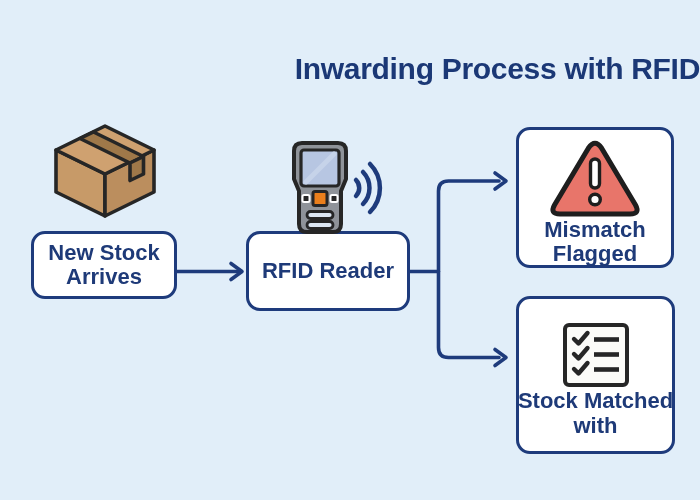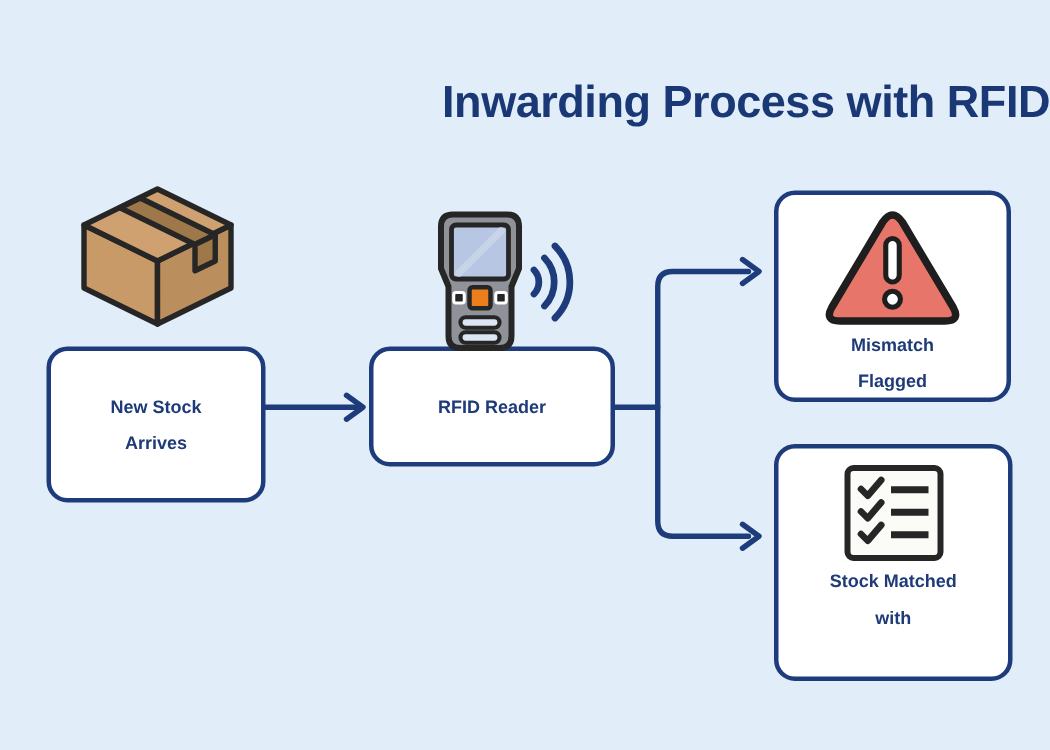--- a/index.html
+++ b/index.html
@@ -40,30 +40,30 @@
     box-sizing: border-box;
     background: #ffffff;
     border: 3px solid #1e3b7c;
     border-radius: 14px;
     display: flex;
     flex-direction: column;
     align-items: center;
     justify-content: center;
     color: #1e3a78;
     font-weight: 700;
-    font-size: 12px;
+    font-size: 22px;
     line-height: 24px;
     text-align: center;
     z-index: 2;
   }
   .node .line { display: block; white-space: nowrap; }
-  .node-new-stock   { left: 31px;  top: 231px; width: 146px; height: 104px; }
+  .node-new-stock   { left: 31px;  top: 231px; width: 146px; height: 68px; }
   .node-rfid-reader { left: 246px; top: 231px; width: 164px; height: 80px; }
   .node-mismatch    { left: 516px; top: 127px; width: 158px; height: 141px; justify-content: flex-start; padding-top: 8px; }
-  .node-stock-match { left: 516px; top: 296px; width: 159px; height: 158px; justify-content: flex-start; padding-top: 10px; line-height: 25px; }
+  .node-stock-match { left: 516px; top: 296px; width: 159px; height: 158px; justify-content: center; padding-top: 10px; line-height: 25px; }
   .node-icon { flex: 0 0 auto; }
   .icon-carton {
     position: absolute;
     left: 50px;
     top: 122px;
     z-index: 2;
   }
   .icon-device {
     position: absolute;
     left: 288px;

